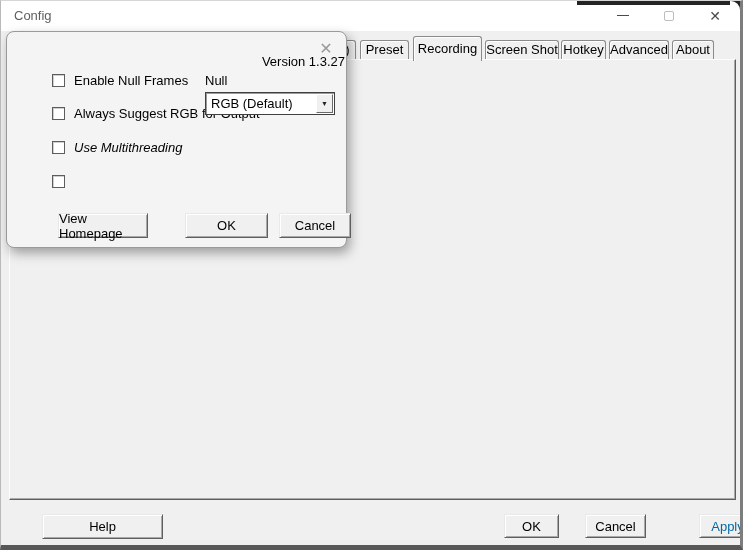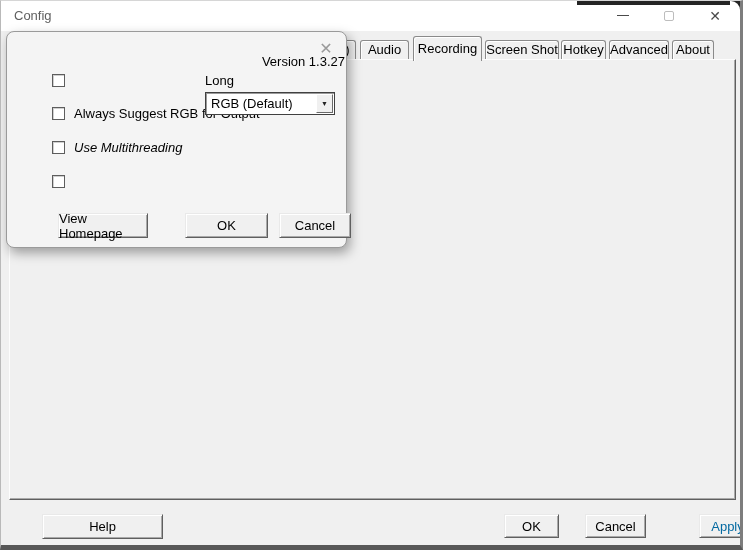--- a/index.html
+++ b/index.html
@@ -70,21 +70,21 @@
         <span class="max-glyph"></span>
       </div>
     <div class="winbtn wb-close">
         <span class="close-glyph">✕</span>
       </div>
     <div class="top-dark-corner"></div>
     <div class="tr-round"></div>
   </div>
 
   <div class="tab" style="left:338px; width:17px;"><span>)</span></div>
-  <div class="tab" style="left:359px; width:49px;"><span>Audio</span></div>
+  <div class="tab" style="left:359px; width:49px;"><span>Preset</span></div>
   <div class="tab active" style="left:412px; width:69px;"><span>Recording</span></div>
   <div class="tab" style="left:484px; width:74px;"><span>Screen Shot</span></div>
   <div class="tab" style="left:560px; width:45px;"><span>Hotkey</span></div>
   <div class="tab" style="left:608px; width:60px;"><span>Advanced</span></div>
   <div class="tab" style="left:671px; width:42px;"><span>About</span></div>
 
   <div class="page"></div>
 
   <div class="groupbox" style="left:35px; top:228px; width:213px; height:53px;"></div>
   <div class="radio" style="left:50px; top:249px;">
@@ -186,30 +186,31 @@
   <div class="raised btn" style="position:absolute; left:563px; top:513px; width:61px; height:24px;">Cancel</div>
   <div class="raised btn" style="position:absolute; left:677px; top:513px; width:57px; height:24px; color:#0369a1;">Apply</div>
 
   <div class="modal">
     <div class="modal-close">
         <span>✕</span>
       </div>
     <span class="modal-version">Version 1.3.27</span>
 
     <span class="checkbox" style="left:45px; top:42px;"></span>
+    <span class="lbl" style="left:67px; top:41px;">Enable Null Frames</span>
 
     <span class="checkbox" style="left:45px; top:75px;"></span>
     <span class="lbl" style="left:67px; top:74px;">Always Suggest RGB for Output</span>
 
     <span class="checkbox" style="left:45px; top:109px;"></span>
     <span class="lbl" style="left:67px; top:108px;font-style:italic;">Use Multithreading</span>
 
     <span class="checkbox" style="left:45px; top:143px;"></span>
 
-    <span class="lbl" style="left:198px; top:41px;">Long</span>
+    <span class="lbl" style="left:198px; top:41px;">Null</span>
     <div class="combo" style="left:198px; top:60px; width:130px; height:23px;">
       <span class="val">RGB (Default)</span>
       <span class="dd">
           <span>▼</span>
         </span>
     </div>
 
     <div class="raised btn" style="position:absolute; left:30px; top:181px; width:90px; height:25px;">View Homepage</div>
     <div class="raised btn" style="position:absolute; left:157px; top:181px; width:83px; height:25px;">OK</div>
     <div class="raised btn" style="position:absolute; left:251px; top:181px; width:72px; height:25px;">Cancel</div>

